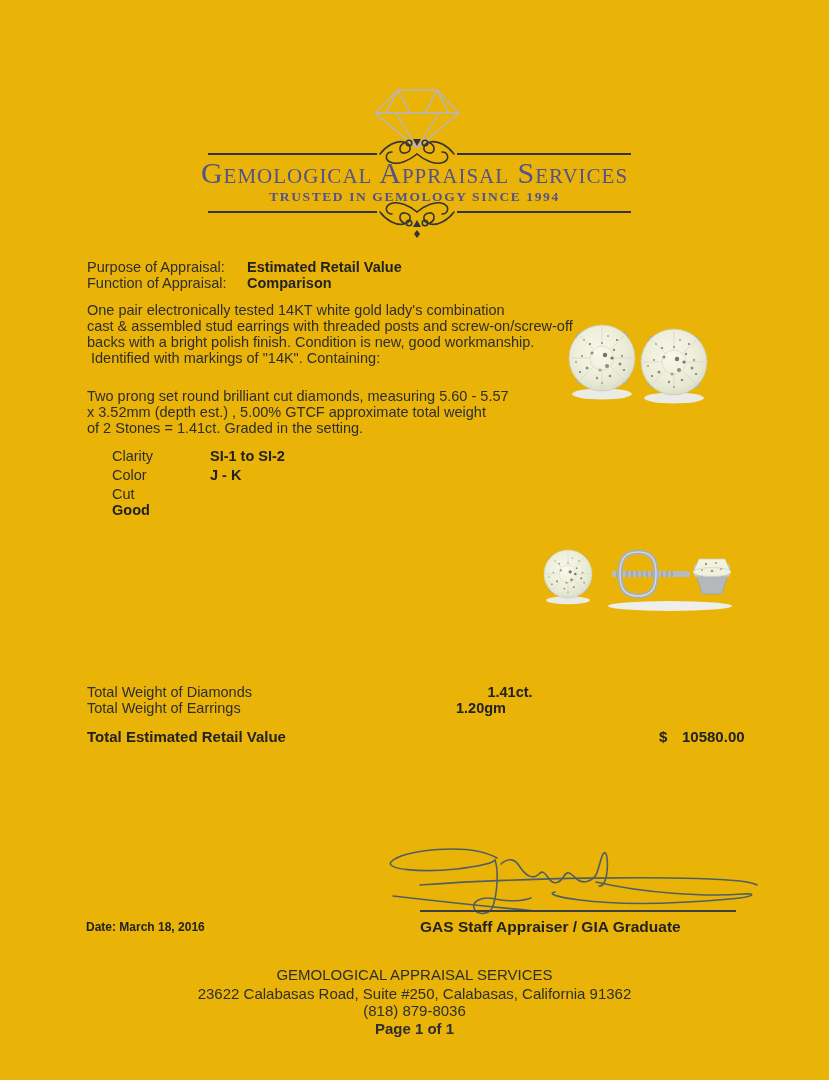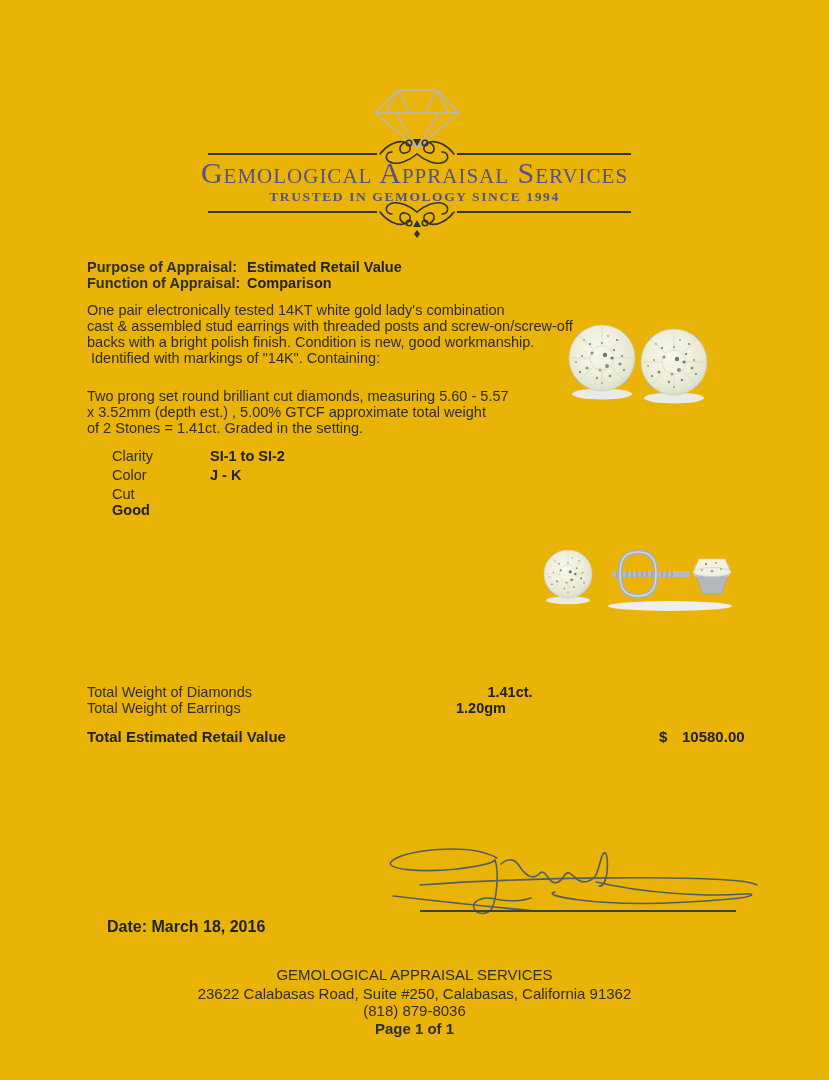--- a/index.html
+++ b/index.html
@@ -2,21 +2,21 @@
 <html><head>
 <meta charset="utf-8">
 <style>
   html,body{margin:0;padding:0;background:#ffffff;}
   .page{position:relative;width:829px;height:1080px;background:#eab308;overflow:hidden;
         font-family:"Liberation Sans",sans-serif;}
   .abs{position:absolute;}
   .t{font-size:14.5px;line-height:16px;color:#2e2e2e;white-space:nowrap;}
   .b{font-weight:bold;color:#222;}
   .row{display:flex;}
-  .plabel{width:160px;font-weight:bold;}
+  .plabel{width:160px;}
   .glabel{width:98px;}
   .center{left:0;right:0;text-align:center;}
   .brand{font-family:"Liberation Serif",serif;font-variant:small-caps;color:#53528b;}
   .title{font-size:30px;letter-spacing:1px;line-height:30px;}
   .tagline{font-size:13.5px;letter-spacing:1.6px;font-weight:600;line-height:14px;}
   .sigline{border-top:2px solid #3f3f3f;}
   .foot{font-size:15px;line-height:17px;color:#2e2e2e;}
   svg{display:block;}
 </style>
 </head>
@@ -217,20 +217,21 @@
     <g fill="none" stroke="#44586c" stroke-width="1.6" stroke-linecap="round" opacity="0.92">
       <path d="M112,20 C84,4 16,12 6,24 C0,31 34,35 72,31 C96,28 108,25 110,22 C114,34 112,56 108,68 C105,77 92,78 89,70 C87,63 97,58 110,61 C124,64 138,63 146,60"></path>
       <path d="M116,26 C124,19 130,21 135,29 C141,38 148,42 154,36 C158,31 161,37 165,42 C169,47 175,45 179,38 C183,31 187,37 193,42 C199,46 207,43 211,37 C215,28 216,17 219,15 C222,13 223,24 222,34 C221,43 218,49 214,48"></path>
       <path d="M35,47 C130,40 290,37 355,43 C363,44 368,45 372,47"></path>
       <path d="M211,44 C258,55 320,59 358,56 C372,55 370,59 345,61 C300,65 240,68 195,62 C172,59 162,56 170,54"></path>
       <path d="M8,58 C60,64 118,70 150,73"></path>
     </g>
   </svg>
   <div class="abs sigline" style="left:420px;top:910px;width:316px;"></div>
 
-  <div class="abs t b" style="left:86px;top:919px;font-size:16px;margin-left:21px;">Date: March 18, 2016</div>
+  <div class="abs t b" style="left:86px;top:919px;font-size:12px;">Date: March 18, 2016</div>
+  <div class="abs t b" style="left:420px;top:919px;font-size:15.5px;">GAS Staff Appraiser / GIA Graduate</div>
 
   <div class="abs center foot" style="top:966px;">GEMOLOGICAL APPRAISAL SERVICES</div>
   <div class="abs center foot" style="top:985px;">23622 Calabasas Road, Suite #250, Calabasas, California 91362</div>
   <div class="abs center foot" style="top:1002px;">(818) 879-8036</div>
   <div class="abs center foot b" style="top:1020px;">Page 1 of 1</div>
 
 </div>
 
 </body></html>

